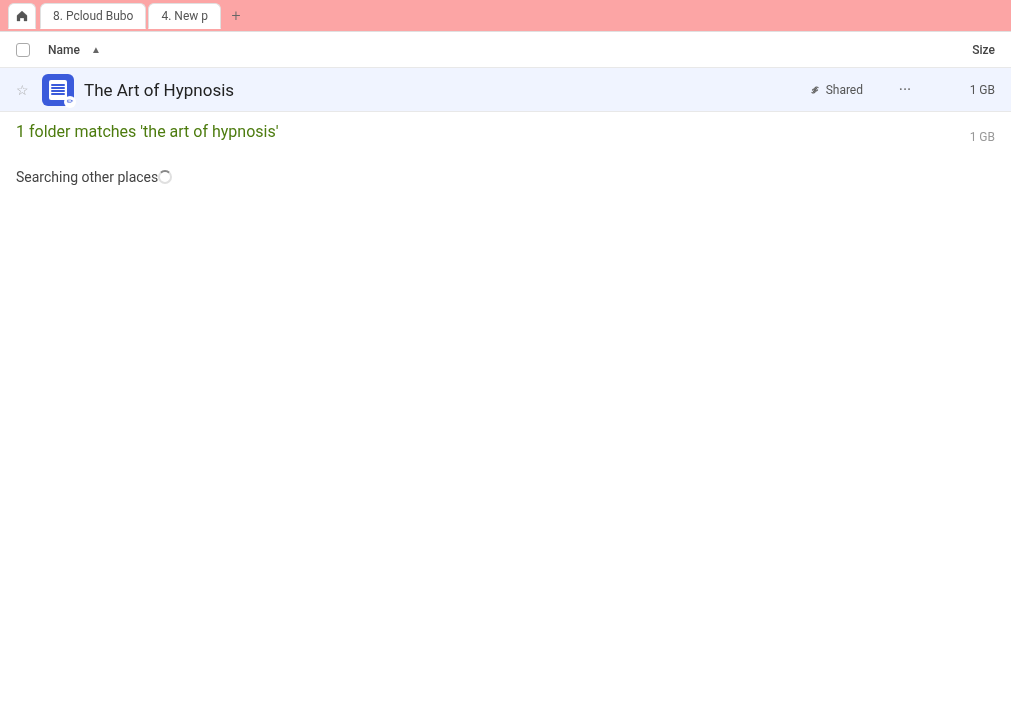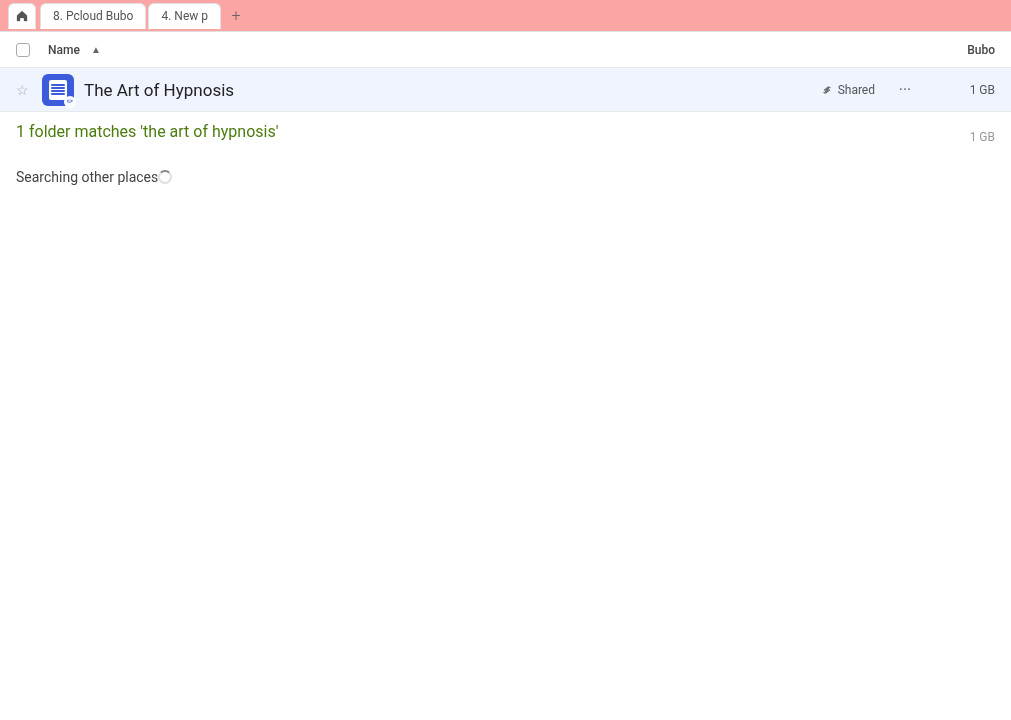--- a/index.html
+++ b/index.html
@@ -177,21 +177,21 @@
       color: #222;
       font-weight: 400;
     }
 
     .shared-badge {
       display: flex;
       align-items: center;
       gap: 4px;
       font-size: 12px;
       color: #555;
-      margin-right: 16px;
+      margin-right: 28px;
     }
 
     .more-btn {
       width: 28px;
       height: 28px;
       border-radius: 50%;
       display: flex;
       align-items: center;
       justify-content: center;
       cursor: pointer;
@@ -273,21 +273,21 @@
 
 <div class="column-header">
   <div class="col-checkbox">
     <div class="checkbox"></div>
   </div>
   <div class="col-name">
     <span>Name</span>
     <span class="sort-arrow">▲</span>
   </div>
   <div class="col-size">
-    <span>Bubo</span>
+    <span>Size</span>
   </div>
 </div>
 
 <div class="file-row">
   <div class="star-icon">☆</div>
 
   <div class="file-icon-wrapper">
     <div class="file-icon-inner"></div>
     <div class="pencil-badge">✏</div>
   </div>

